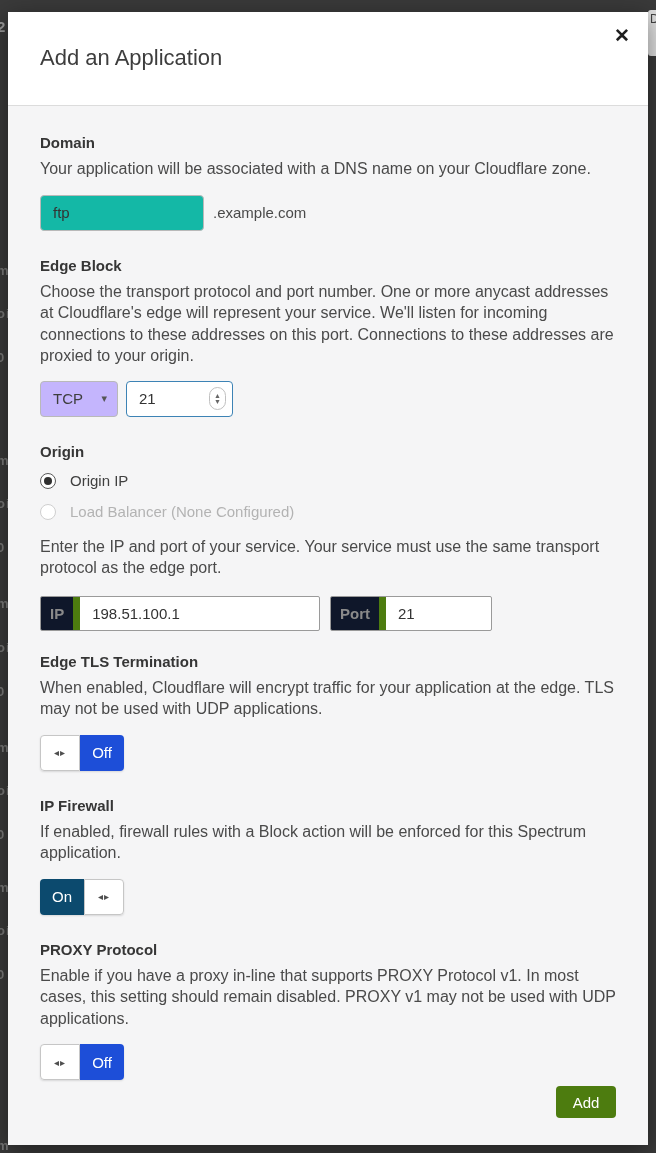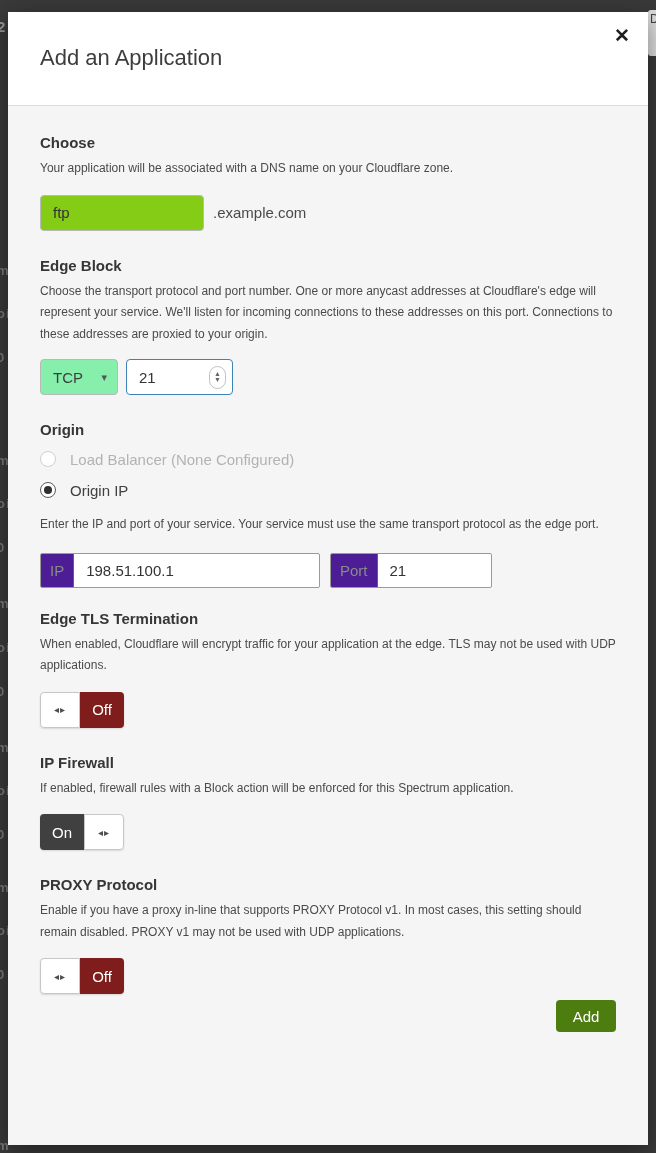--- a/index.html
+++ b/index.html
@@ -32,36 +32,36 @@
   }
   .modal-title { font-size:22px; font-weight:400; color:#3d3d3d; }
   .close-btn {
     position:absolute; top:14px; right:18px; font-size:19px; font-weight:bold;
     color:#1f1f1f; cursor:pointer; line-height:1;
   }
   .modal-body { padding:28px 32px 0; flex:1; color:#454545; }
 
   .section { margin-bottom:26px; }
   .section-label { font-size:15px; font-weight:bold; color:#363636; margin-bottom:7px; }
-  .section-desc { font-size:12px; color:#4a4a4a; line-height:21.5px; }
+  .section-desc { font-size:16px; color:#4a4a4a; line-height:21.5px; }
 
   
   .domain-row { display:flex; align-items:center; margin-top:15px; }
   .text-input {
-    height:36px; background:#84cc16; border:1px solid #b9b9b9; border-radius:4px;
+    height:36px; background:#14b8a6; border:1px solid #b9b9b9; border-radius:4px;
     font-family:"Liberation Sans",sans-serif; font-size:15px; color:#333;
     padding:0 12px; outline:none;
   }
   .domain-input { width:164px; }
   .domain-suffix { font-size:15px; color:#4a4a4a; margin-left:9px; }
 
   
   .edgeport-row { display:flex; align-items:center; margin-top:14px; }
   .select-box {
-    width:78px; height:36px; background:#86efac; border:1px solid #b9b9b9;
+    width:78px; height:36px; background:#c4b5fd; border:1px solid #b9b9b9;
     border-radius:4px; display:flex; align-items:center; justify-content:space-between;
     padding:0 10px 0 12px; font-size:15px; color:#3d3d3d; cursor:pointer;
   }
   .select-caret { font-size:11px; color:#555; }
   .number-wrap {
     width:107px; height:36px; background:#fff; border:1px solid #3d83b5;
     border-radius:4px; margin-left:8px; display:flex; align-items:center;
     padding:0 6px 0 12px;
   }
   .number-input {
@@ -88,21 +88,21 @@
   .origin-desc2 { margin-top:14px; }
 
   
   .ipport-row { display:flex; margin-top:17px; }
   .input-group {
     display:flex; align-items:stretch; background:#fff; border:1px solid #9a9a9a;
     border-radius:2px; height:35px; overflow:hidden;
   }
   .input-group .prefix {
     display:flex; align-items:center; padding:0 9px; color:#8a8a8a;
-    font-size:15px; border-right:1px solid #4d7c0f; background:#4c1d95;
+    font-size:15px; border-right:7px solid #4d7c0f; background:#0f172a;font-weight:bold;
   }
   .input-group input {
     border:none; outline:none; font-family:"Liberation Sans",sans-serif;
     font-size:15px; color:#333; padding:0 12px; background:transparent;
   }
   .group-ip { width:280px; margin-right:10px; }
   .group-ip input { width:235px; }
   .group-port { width:162px; }
   .group-port input { width:110px; }
 
@@ -112,22 +112,22 @@
   .toggle .handle {
     width:40px; background:#fff; border:1px solid #c6c6c6;
     display:flex; align-items:center; justify-content:center;
     color:#4f4f4f; font-size:10px; letter-spacing:1px;
   }
   .toggle .state {
     width:44px; display:flex; align-items:center; justify-content:center;
     color:#fff; font-size:15px;
   }
   .toggle.off .handle { border-radius:4px 0 0 4px; }
-  .toggle.off .state { background:#7f1d1d; border-radius:0 4px 4px 0; }
-  .toggle.on .state { background:#404040; border-radius:4px 0 0 4px; }
+  .toggle.off .state { background:#1d4ed8; border-radius:0 4px 4px 0; }
+  .toggle.on .state { background:#0c4a6e; border-radius:4px 0 0 4px; }
   .toggle.on .handle { border-radius:0 4px 4px 0; }
 
   
   .footer-row { display:flex; justify-content:flex-end; margin:6px 0 0; }
   .add-btn {
     min-width:60px; height:32px; background:#4d7c0f; border:none; border-radius:4px;
     color:#fff; font-family:"Liberation Sans",sans-serif; font-size:15px;
     padding:0 14px; cursor:pointer;
   }
 </style>
@@ -158,21 +158,21 @@
   <div class="modal">
 
     <div class="modal-header">
       <div class="modal-title">Add an Application</div>
       <div class="close-btn">✕</div>
     </div>
 
     <div class="modal-body">
 
       <div class="section">
-        <div class="section-label">Choose</div>
+        <div class="section-label">Domain</div>
         <div class="section-desc">Your application will be associated with a DNS name on your Cloudflare zone.</div>
         <div class="domain-row">
           <input class="text-input domain-input" type="text" value="ftp" style="">
           <span class="domain-suffix">.example.com</span>
         </div>
       </div>
 
       <div class="section">
         <div class="section-label">Edge Block</div>
         <div class="section-desc">Choose the transport protocol and port number. One or more anycast addresses at Cloudflare's edge will represent your service. We'll listen for incoming connections to these addresses on this port. Connections to these addresses are proxied to your origin.</div>
@@ -188,28 +188,28 @@
               <span>▼</span>
             </span>
           </div>
         </div>
       </div>
 
       <div class="section" style="margin-bottom:22px">
         <div class="section-label">Origin</div>
 
         <div class="radio-row">
+          <span class="radio-outer">
+              <span class="radio-dot"></span>
+            </span>
+          <span class="radio-label">Origin IP</span>
+        </div>
+        <div class="radio-row">
           <span class="radio-outer disabled"></span>
           <span class="radio-label disabled">Load Balancer (None Configured)</span>
-        </div>
-        <div class="radio-row">
-          <span class="radio-outer">
-              <span class="radio-dot"></span>
-            </span>
-          <span class="radio-label">Origin IP</span>
         </div>
 
         <div class="section-desc origin-desc2">Enter the IP and port of your service. Your service must use the same transport protocol as the edge port.</div>
 
         <div class="ipport-row">
           <div class="input-group group-ip">
             <span class="prefix">IP</span>
             <input type="text" value="198.51.100.1" style="">
           </div>
           <div class="input-group group-port">

